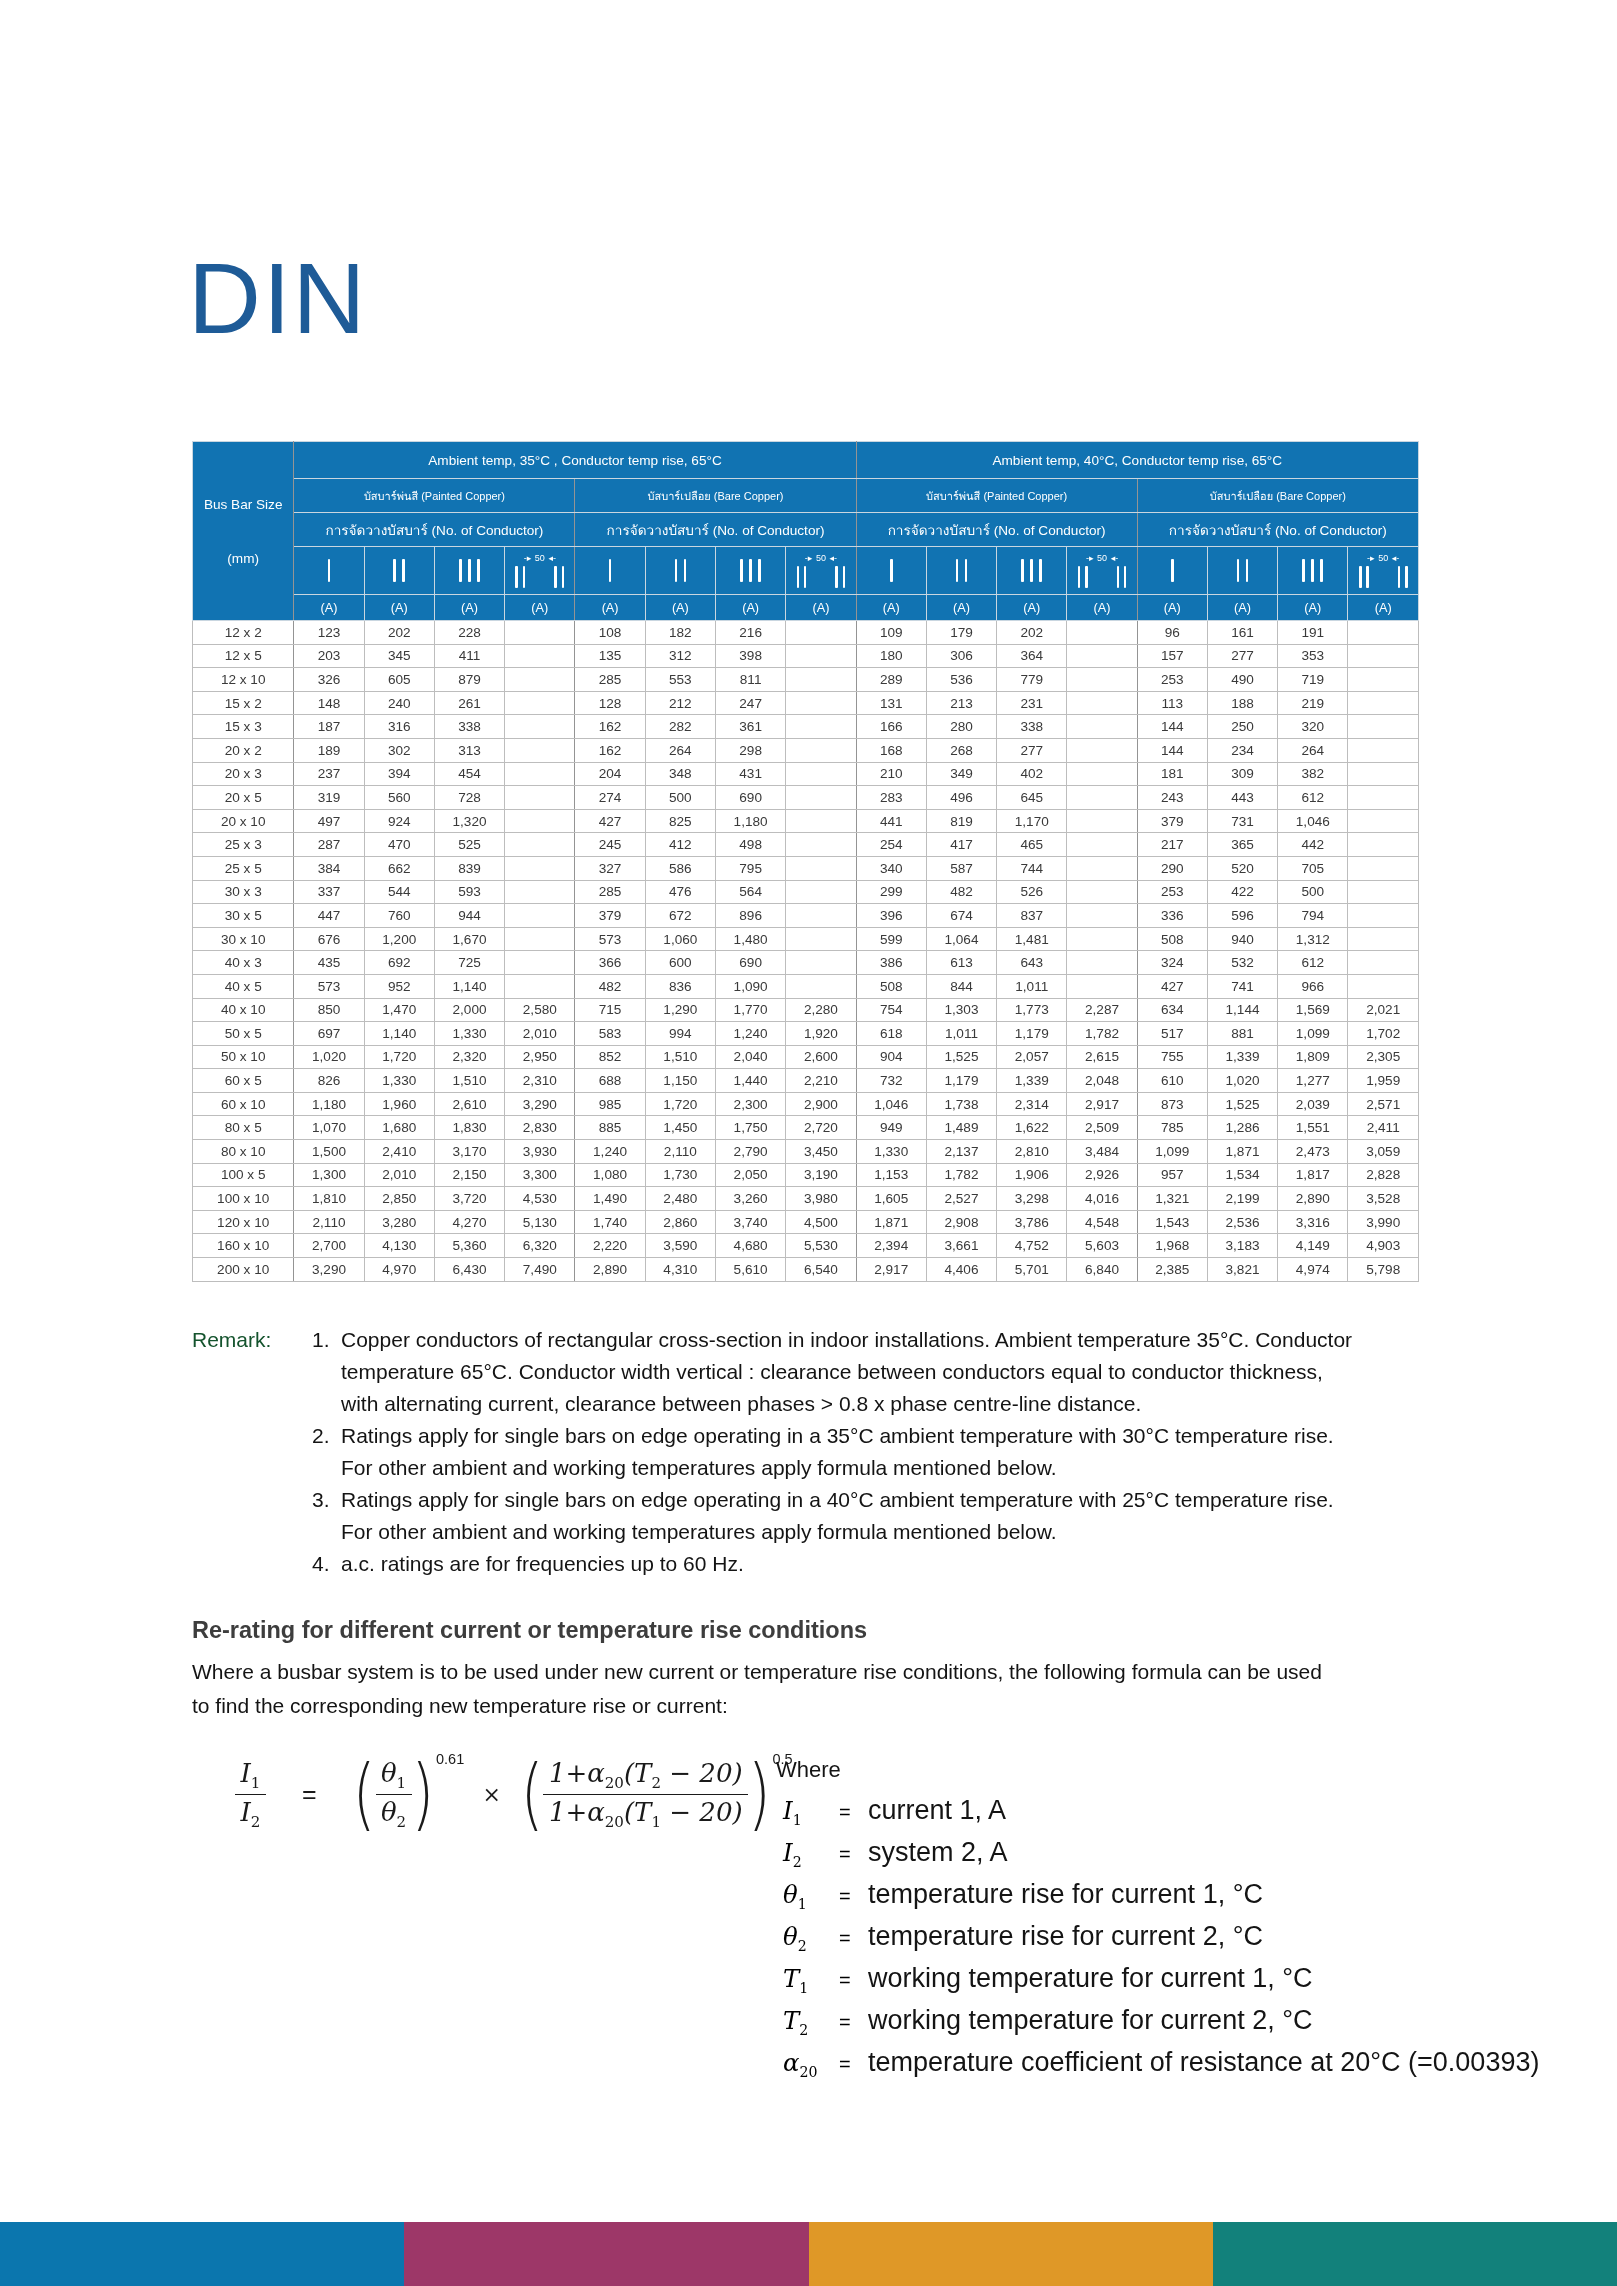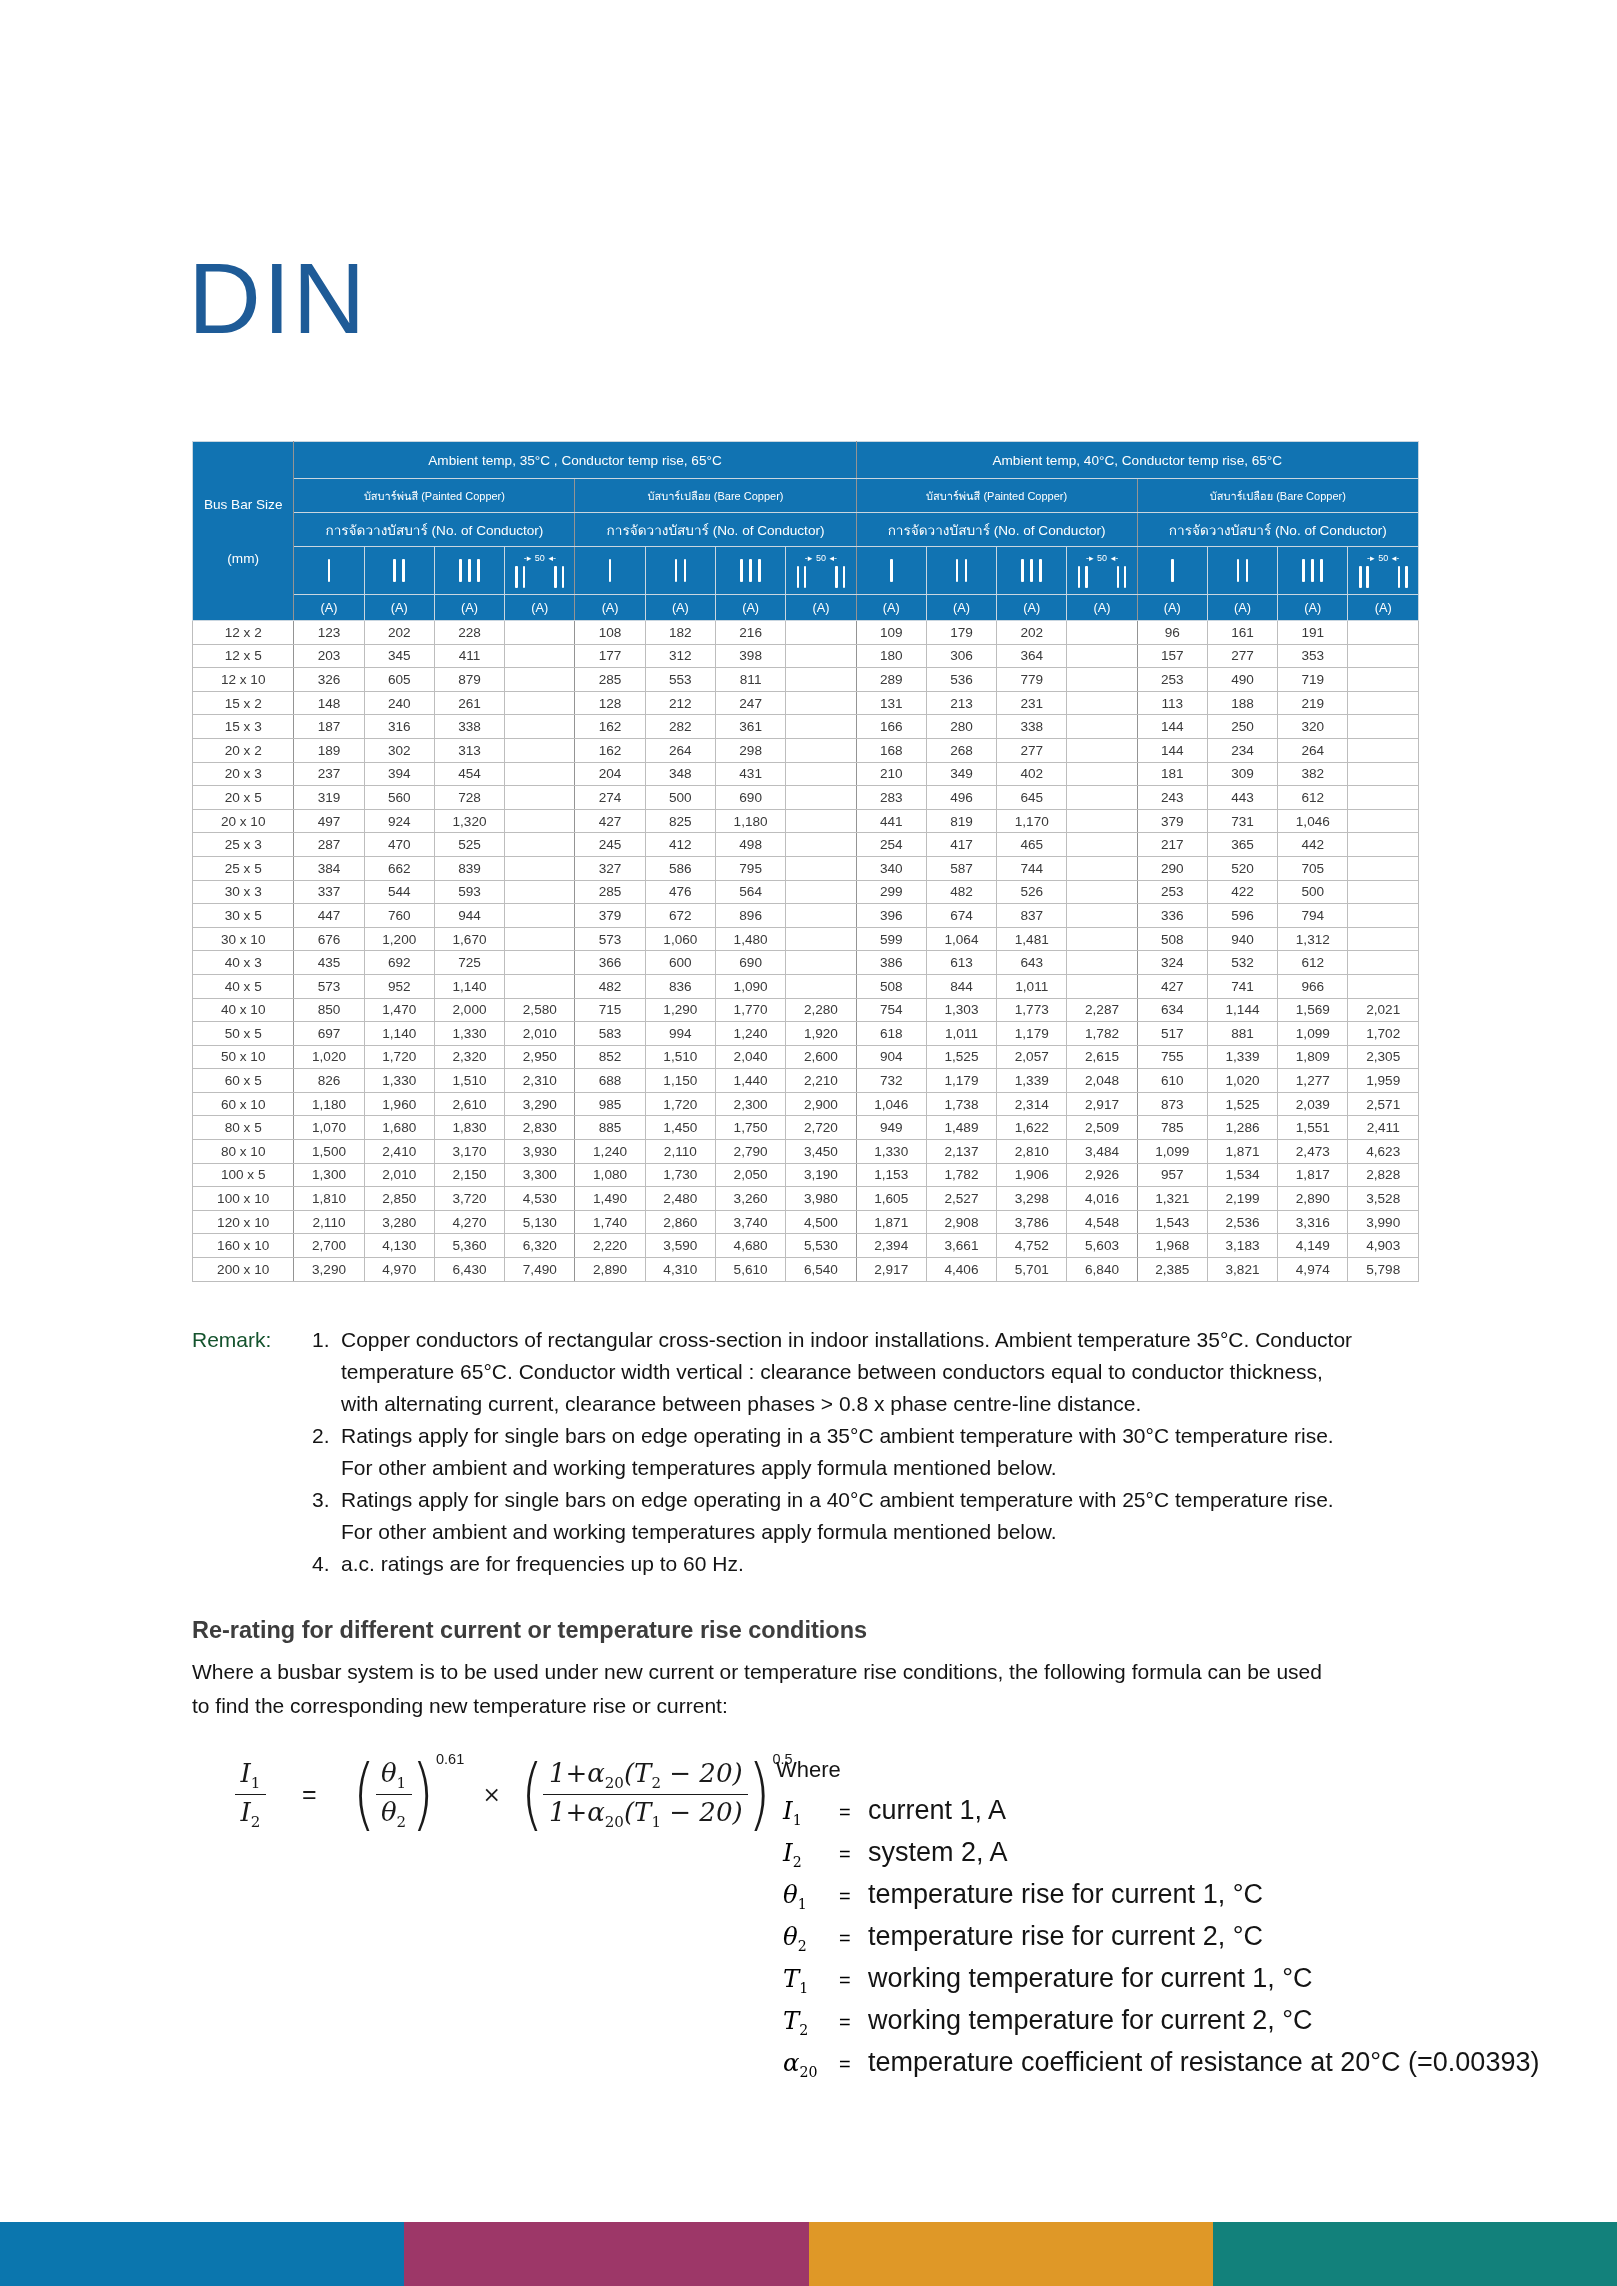--- a/index.html
+++ b/index.html
@@ -304,21 +304,21 @@
           <td>161</td>
           <td>191</td>
           <td></td>
         </tr>
         <tr>
           <td class="label gsep">12 x 5</td>
           <td>203</td>
           <td>345</td>
           <td>411</td>
           <td class="gsep"></td>
-          <td>177</td>
+          <td>135</td>
           <td>312</td>
           <td>398</td>
           <td class="gsep"></td>
           <td>180</td>
           <td>306</td>
           <td>364</td>
           <td class="gsep"></td>
           <td>157</td>
           <td>277</td>
           <td>353</td>
@@ -714,21 +714,21 @@
           <td>2,110</td>
           <td>2,790</td>
           <td class="gsep">3,450</td>
           <td>1,330</td>
           <td>2,137</td>
           <td>2,810</td>
           <td class="gsep">3,484</td>
           <td>1,099</td>
           <td>1,871</td>
           <td>2,473</td>
-          <td>4,623</td>
+          <td>3,059</td>
         </tr>
         <tr>
           <td class="label gsep">100 x 5</td>
           <td>1,300</td>
           <td>2,010</td>
           <td>2,150</td>
           <td class="gsep">3,300</td>
           <td>1,080</td>
           <td>1,730</td>
           <td>2,050</td>

